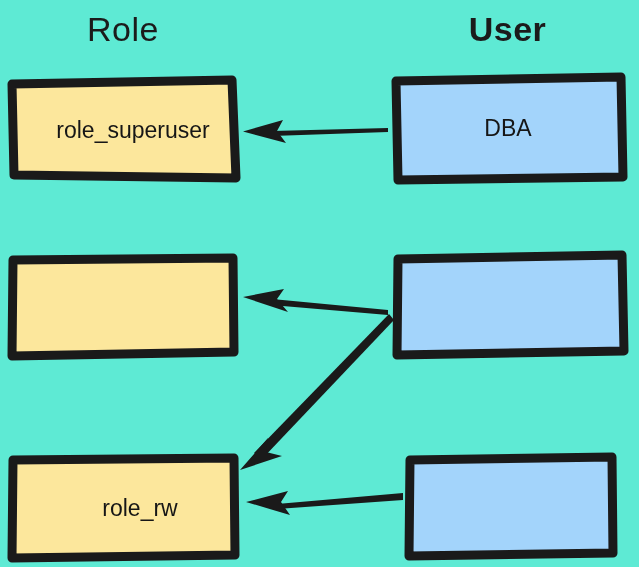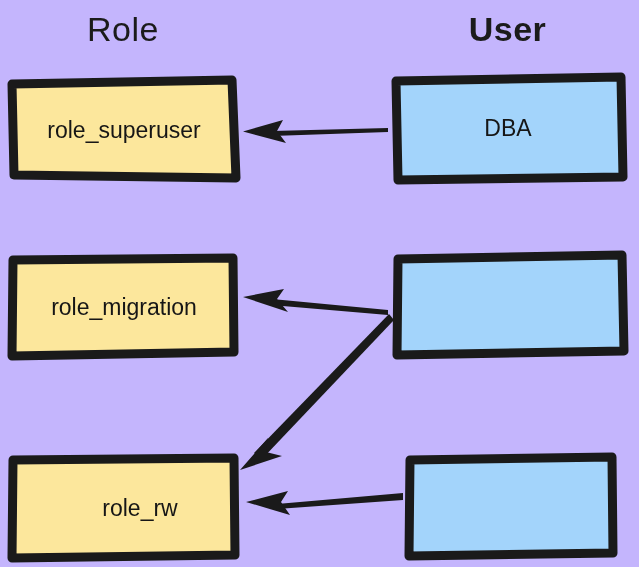--- a/index.html
+++ b/index.html
@@ -4,21 +4,21 @@
 <style>
   html, body {
     margin: 0;
     padding: 0;
     background: #ffffff;
   }
   #canvas {
     position: relative;
     width: 639px;
     height: 567px;
-    background: #c4b5fd;
+    background: #5eead4;
     overflow: hidden;
     font-family: "Liberation Sans", sans-serif;
   }
   .col-header {
     position: absolute;
     font-size: 34px;
     color: #1b1b1b;
     letter-spacing: 0.5px;
     text-align: center;
     white-space: nowrap;
@@ -53,31 +53,30 @@
 <body>
 
 <div id="canvas">
 
   <div class="col-header" id="header-role">Role</div>
   <div class="col-header" id="header-user">User</div>
 
   <svg class="node-svg" style="left:6px; top:74px;" width="238" height="112">
     <path d="M6,10 L226,6 L230,104 L8,101 Z" fill="#FCE79C" stroke="#1a1a1a" stroke-width="9" stroke-linejoin="round" stroke-linecap="round"></path>
   </svg>
-  <div class="node-label" style="left:10px; top:80px; width:228px; height:100px;">role_superuser</div>
+  <div class="node-label" style="left:19px; top:80px; width:228px; height:100px;">role_superuser</div>
 
   <svg class="node-svg" style="left:389px; top:72px;" width="240" height="114">
     <path d="M7,9 L232,5 L234,105 L9,108 Z" fill="#A3D4FB" stroke="#1a1a1a" stroke-width="9" stroke-linejoin="round" stroke-linecap="round"></path>
   </svg>
   <div class="node-label" style="left:393px; top:78px; width:230px; height:100px;text-align:right;">DBA</div>
 
   <svg class="node-svg" style="left:6px; top:252px;" width="238" height="112">
     <path d="M7,8 L227,6 L228,100 L6,104 Z" fill="#FCE79C" stroke="#1a1a1a" stroke-width="9" stroke-linejoin="round" stroke-linecap="round"></path>
   </svg>
-  <div class="node-label" style="left:10px; top:258px; width:228px; height:98px;">role_migration</div>
 
   <svg class="node-svg" style="left:389px; top:250px;" width="240" height="114">
     <path d="M9,9 L233,5 L235,101 L8,105 Z" fill="#A3D4FB" stroke="#1a1a1a" stroke-width="9" stroke-linejoin="round" stroke-linecap="round"></path>
   </svg>
 
   <svg class="node-svg" style="left:6px; top:452px;" width="238" height="114">
     <path d="M7,8 L228,6 L229,103 L6,106 Z" fill="#FCE79C" stroke="#1a1a1a" stroke-width="9" stroke-linejoin="round" stroke-linecap="round"></path>
   </svg>
   <div class="node-label" style="left:26px; top:458px; width:228px; height:100px;">role_rw</div>
 

